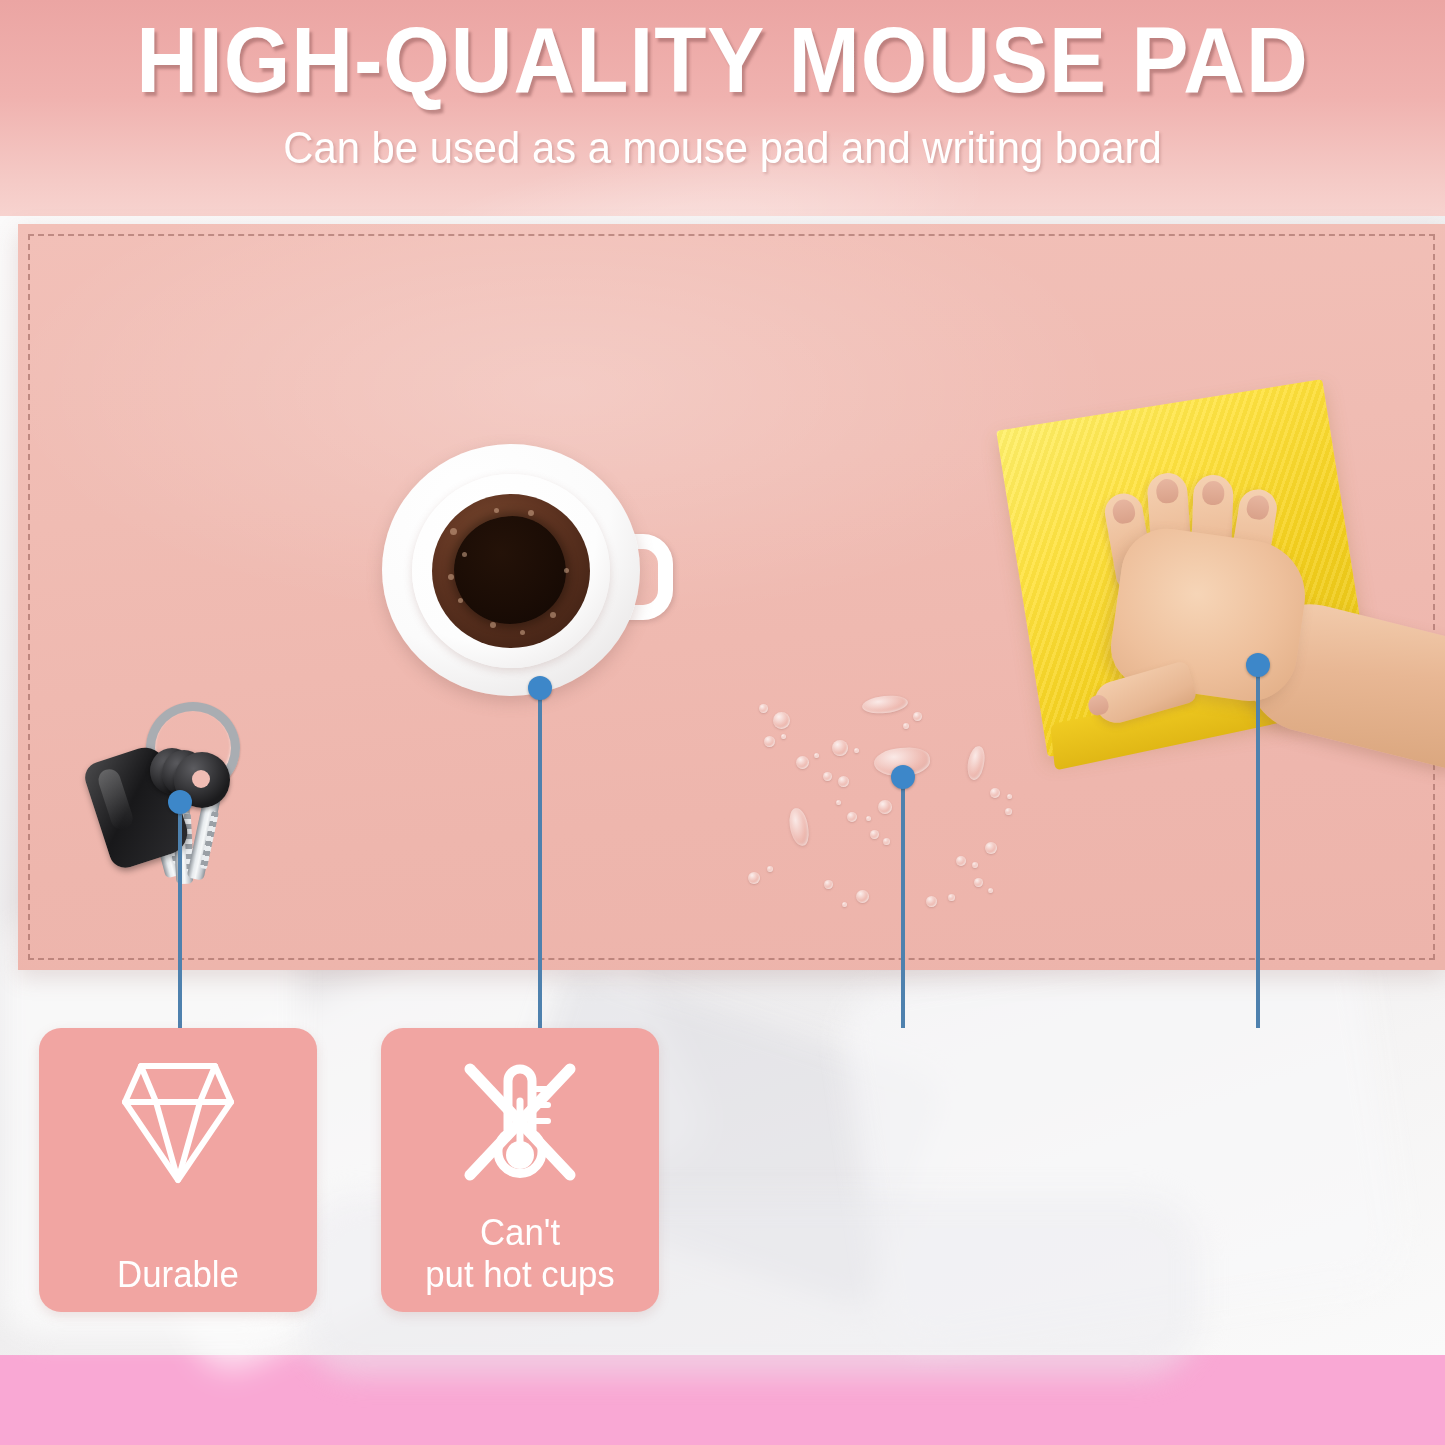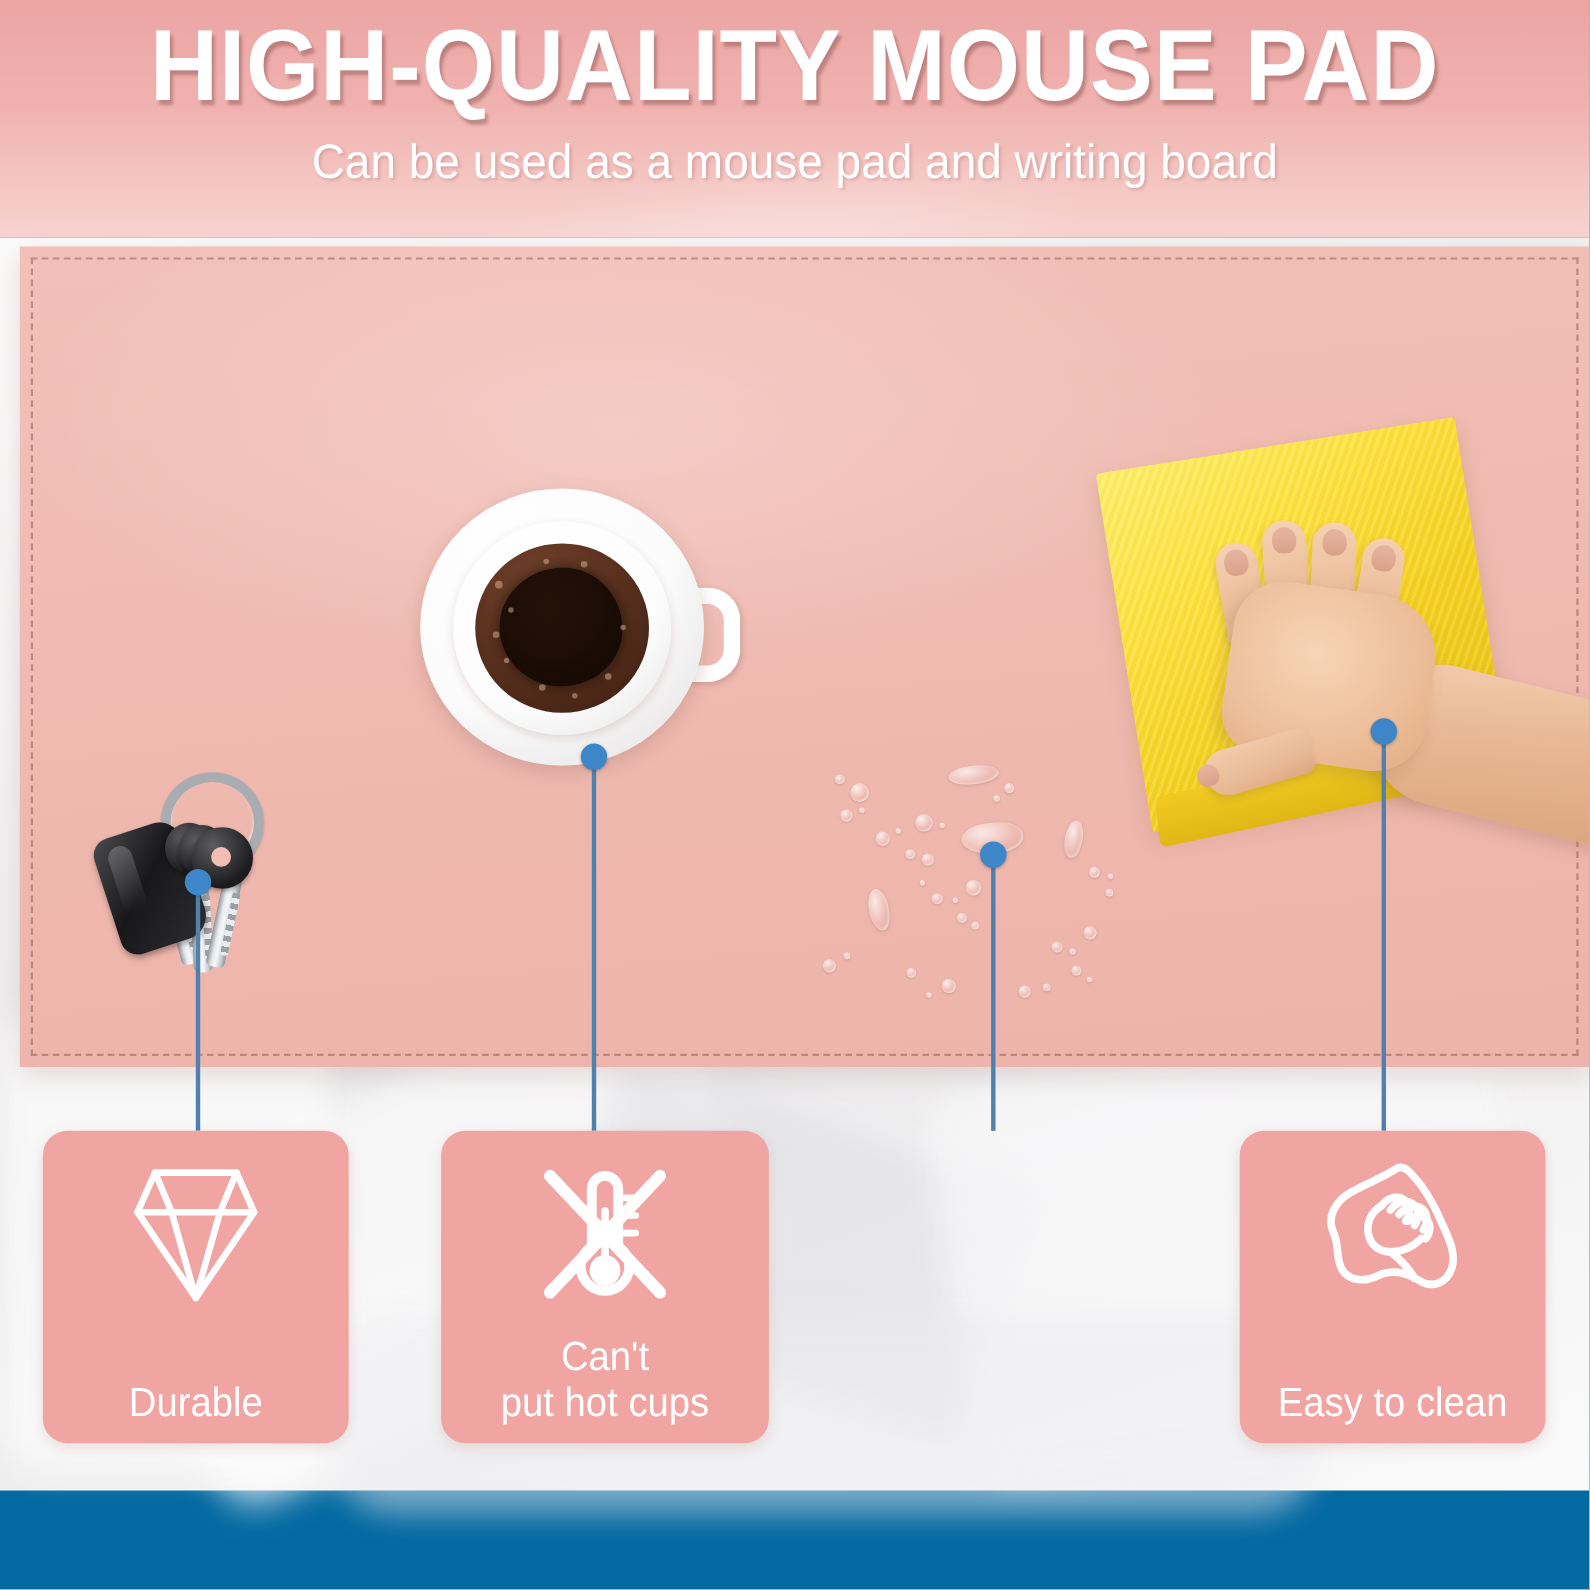--- a/index.html
+++ b/index.html
@@ -9,21 +9,21 @@
   }
   body {
     font-family: "Liberation Sans", sans-serif;
   }
 
   #stage {
     position: relative;
     width: 1445px;
     height: 1445px;
     overflow: hidden;
-    background: #0369a1;
+    background: #f9a8d4;
   }
 
   
   .header {
     position: absolute;
     left: 0; top: 0;
     width: 1445px;
     height: 216px;
     background: linear-gradient(180deg, #eba5a3 0%, #f0b2af 45%, #f5cbc7 85%, #f7d3cf 100%);
     overflow: hidden;
@@ -486,45 +486,31 @@
     <div class="card-icon">
       <svg width="120" height="132" viewBox="0 0 120 132" fill="none" stroke="#ffffff" stroke-width="6" stroke-linejoin="round" stroke-linecap="round">
         <path d="M23 10 H97 L113 46 L60 124 L7 46 Z"></path>
         <path d="M23 10 L38 46 L60 124 L82 46 L97 10"></path>
         <path d="M7 46 H113"></path>
       </svg>
     </div>
     <div class="card-label">Durable</div>
   </div>
 
-  <div class="card" style="left:401px;padding-left:20px;">
+  <div class="card" style="left:381px;">
     <div class="card-icon">
       <svg width="128" height="134" viewBox="0 0 128 134" fill="none" stroke="#ffffff" stroke-width="9" stroke-linecap="round" stroke-linejoin="round">
         <path d="M64 14 a12 12 0 0 1 12 12 v52 a22 22 0 1 1 -24 0 V26 a12 12 0 0 1 12 -12 Z"></path>
         <circle cx="64" cy="100" r="14" fill="#ffffff" stroke="none"></circle>
         <path d="M64 46 v46" stroke-width="7"></path>
         <path d="M80 34 h12 M80 50 h12 M80 66 h12" stroke-width="6"></path>
         <path d="M14 14 L114 120" stroke-width="11"></path>
         <path d="M114 14 L14 120" stroke-width="11"></path>
       </svg>
     </div>
     <div class="card-label">Can't
 put hot cups</div>
   </div>
 
 
-  <div class="card" style="left:1127px;">
-    <div class="card-icon">
-      <svg width="136" height="136" viewBox="0 0 136 136" fill="none" stroke="#ffffff" stroke-width="7" stroke-linecap="round" stroke-linejoin="round">
-        <path d="M72 8 C60 16 44 22 30 30 C16 38 8 52 14 66 C20 78 16 90 22 100 C28 110 42 112 54 106 C66 100 80 102 92 110 C104 118 118 112 122 98 C126 84 118 70 112 56 C106 42 96 24 84 12 C80 8 76 6 72 8 Z"></path>
-        <path d="M58 42 C64 34 74 32 80 38 C84 42 84 50 80 56"></path>
-        <path d="M66 46 C72 38 82 36 88 42 C92 46 92 54 88 60"></path>
-        <path d="M74 50 C80 42 90 40 96 46 C100 50 100 58 96 64"></path>
-        <path d="M82 56 C88 50 96 50 100 56 C103 60 102 68 98 72"></path>
-        <path d="M58 42 C48 48 44 58 46 68 C48 78 56 84 66 84 C76 84 86 80 94 72"></path>
-        <path d="M66 84 C74 90 82 98 88 108"></path>
-      </svg>
-    </div>
-    <div class="card-label">Easy to clean</div>
-  </div>
 
 
 </div>
 
 </body></html>

